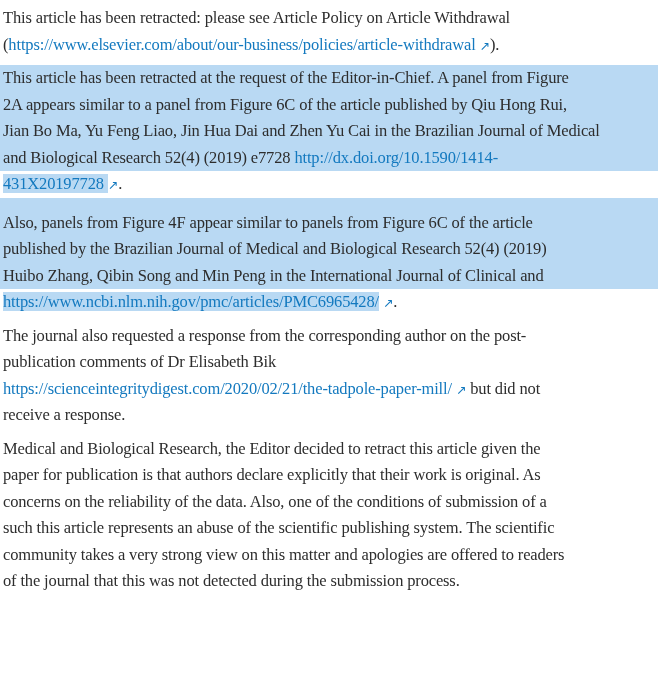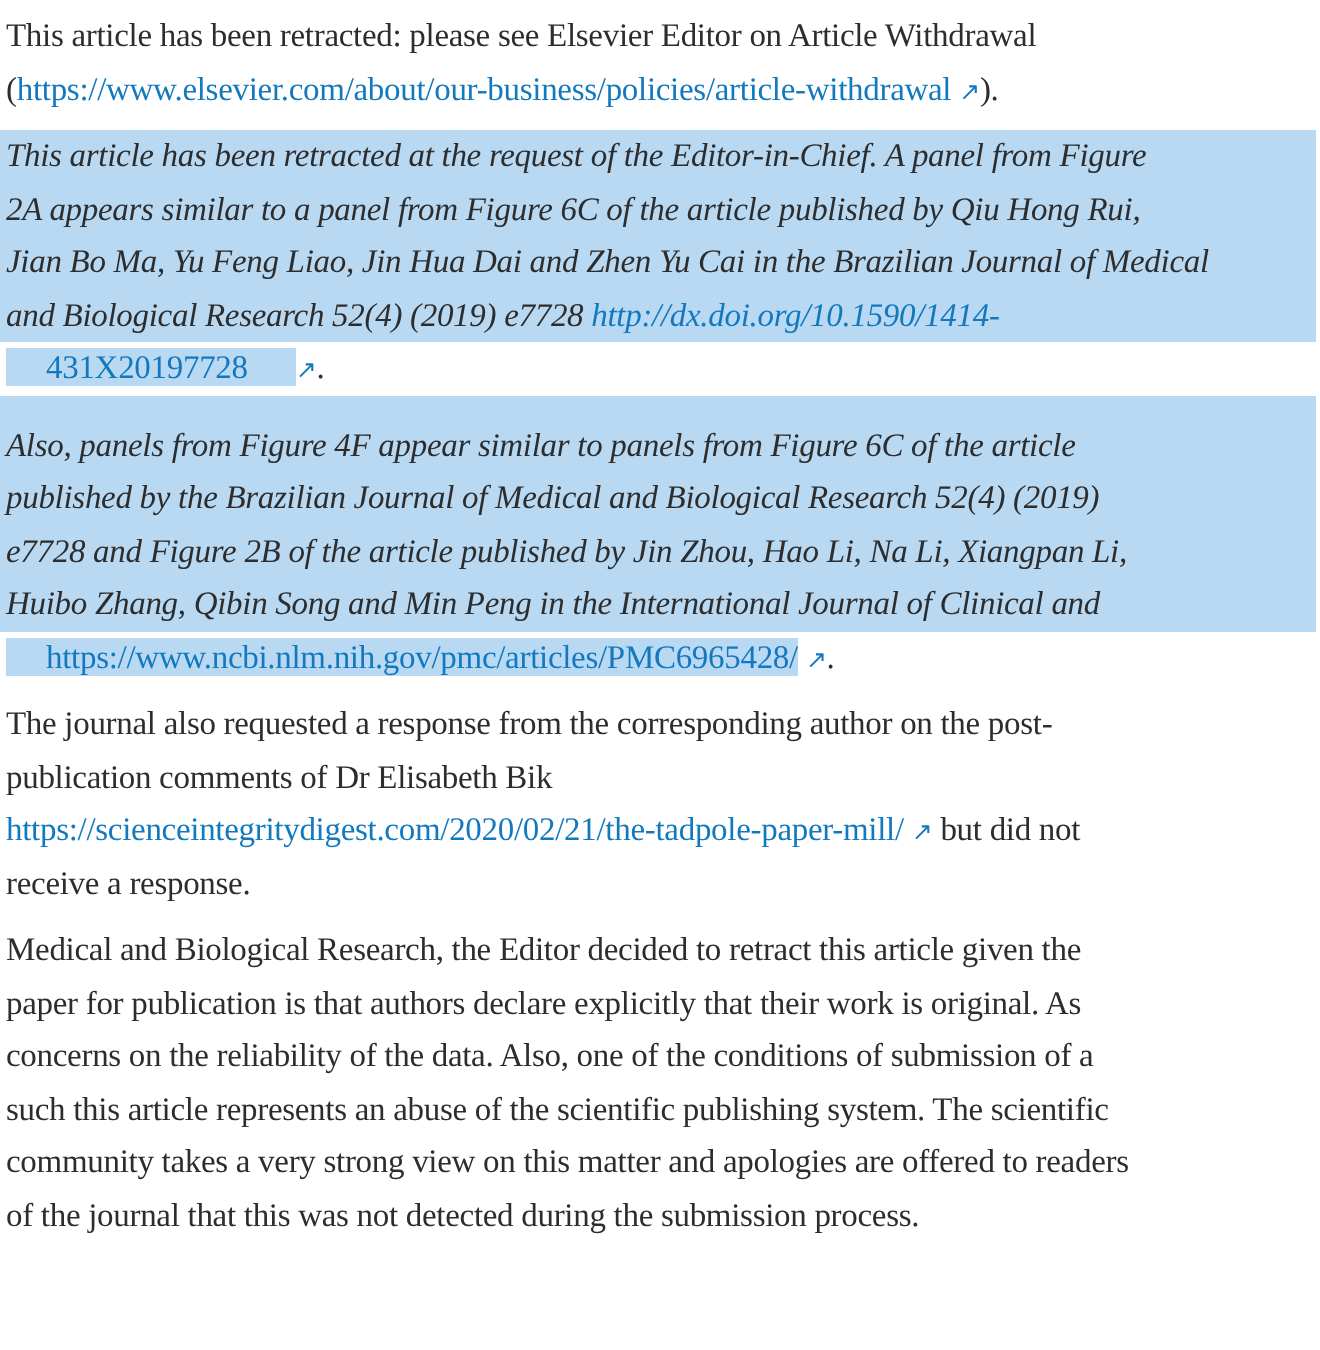--- a/index.html
+++ b/index.html
@@ -22,58 +22,57 @@
   .para { margin: 0; }
   .line {
     white-space: pre;
     font-size: 16.5px;
     letter-spacing: -0.15px;
     line-height: 26.5px;
     height: 26.5px;
     margin-left: -3px;
     padding-left: 3px;
   }
-  .line.hl { background: var(--hl, #b9d9f3); font-style: italic; }
-  .txt.hl, .link.hl { background: var(--hl, #b9d9f3); padding-left: 20px; }
+  .line.hl { background: var(--hl, #b9d9f3); }
+  .txt.hl, .link.hl { background: var(--hl, #b9d9f3); }
   .gap { height: 7px; margin-left: -3px; padding-left: 3px; }
   .gap.hl { height: 12px; background: var(--hl, #b9d9f3); }
   .link {
     color: var(--link, #1379bf);
     text-decoration: none;
     cursor: pointer;
   }
   .ext-icon {
     color: var(--link, #1379bf);
     font-size: 12.5px;
     font-family: "DejaVu Sans", sans-serif;
     cursor: pointer;
   }
 </style>
 </head>
 <body style="--hl: #b9d9f3; --link: #1379bf; color: rgb(45, 45, 45); background: rgb(255, 255, 255);">
 
 <div class="page">
   <div>
       <div class="para">
-        <div class="line"><span class="txt">This article has been retracted: please see Elsevier Editor on Article Withdrawal</span></div>
+        <div class="line"><span class="txt">This article has been retracted: please see Article Policy on Article Withdrawal</span></div>
         <div class="line"><span class="txt">(</span><a href="#" class="link">https://www.elsevier.com/about/our-business/policies/article-withdrawal</a><span class="txt"> </span><span class="ext-icon">↗</span><span class="txt">).</span></div>
       </div>
       <div class="gap"></div>
       <div class="para">
         <div class="line hl"><span class="txt">This article has been retracted at the request of the Editor-in-Chief. A panel from Figure</span></div>
         <div class="line hl"><span class="txt">2A appears similar to a panel from Figure 6C of the article published by Qiu Hong Rui,</span></div>
         <div class="line hl"><span class="txt">Jian Bo Ma, Yu Feng Liao, Jin Hua Dai and Zhen Yu Cai in the Brazilian Journal of Medical</span></div>
         <div class="line hl"><span class="txt">and Biological Research 52(4) (2019) e7728 </span><a href="#" class="link">http://dx.doi.org/10.1590/1414-</a></div>
         <div class="line"><a href="#" class="link hl">431X20197728</a><span class="txt hl"> </span><span class="ext-icon">↗</span><span class="txt">.</span></div>
       </div>
       <div class="gap hl"></div>
       <div class="para">
         <div class="line hl"><span class="txt">Also, panels from Figure 4F appear similar to panels from Figure 6C of the article</span></div>
         <div class="line hl"><span class="txt">published by the Brazilian Journal of Medical and Biological Research 52(4) (2019)</span></div>
-        <div class="line hl"><span class="txt">e7728 and Figure 2B of the article published by Jin Zhou, Hao Li, Na Li, Xiangpan Li,</span></div>
         <div class="line hl"><span class="txt">Huibo Zhang, Qibin Song and Min Peng in the International Journal of Clinical and</span></div>
         <div class="line"><a href="#" class="link hl">https://www.ncbi.nlm.nih.gov/pmc/articles/PMC6965428/</a><span class="txt"> </span><span class="ext-icon">↗</span><span class="txt">.</span></div>
       </div>
       <div class="gap"></div>
       <div class="para">
         <div class="line"><span class="txt">The journal also requested a response from the corresponding author on the post-</span></div>
         <div class="line"><span class="txt">publication comments of Dr Elisabeth Bik</span></div>
         <div class="line"><a href="#" class="link">https://scienceintegritydigest.com/2020/02/21/the-tadpole-paper-mill/</a><span class="txt"> </span><span class="ext-icon">↗</span><span class="txt"> but did not</span></div>
         <div class="line"><span class="txt">receive a response.</span></div>
       </div>

